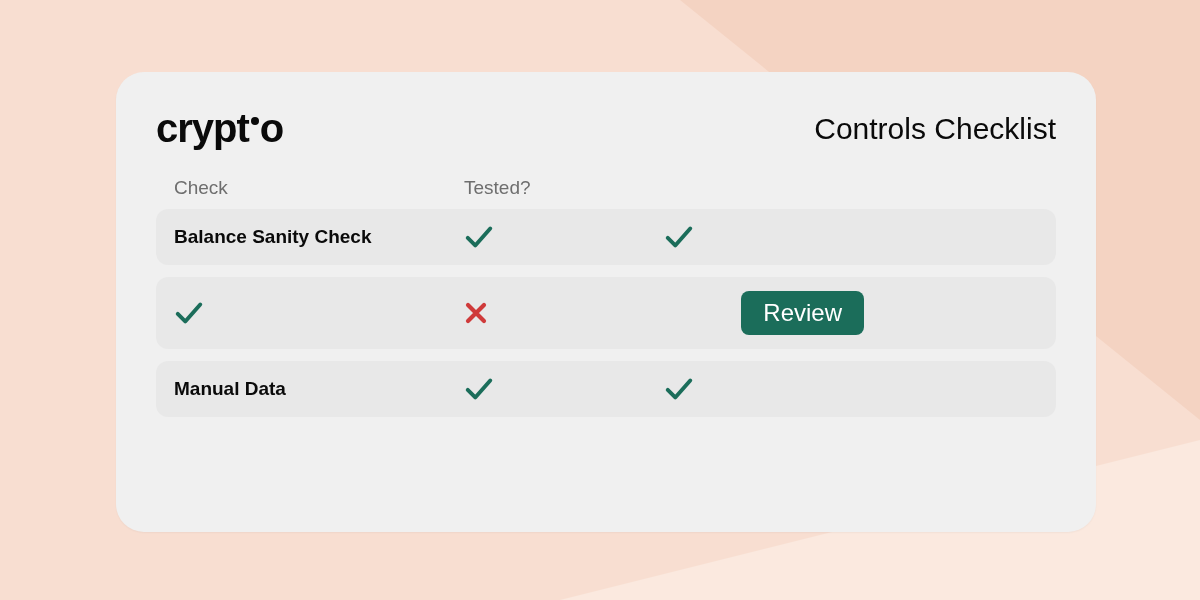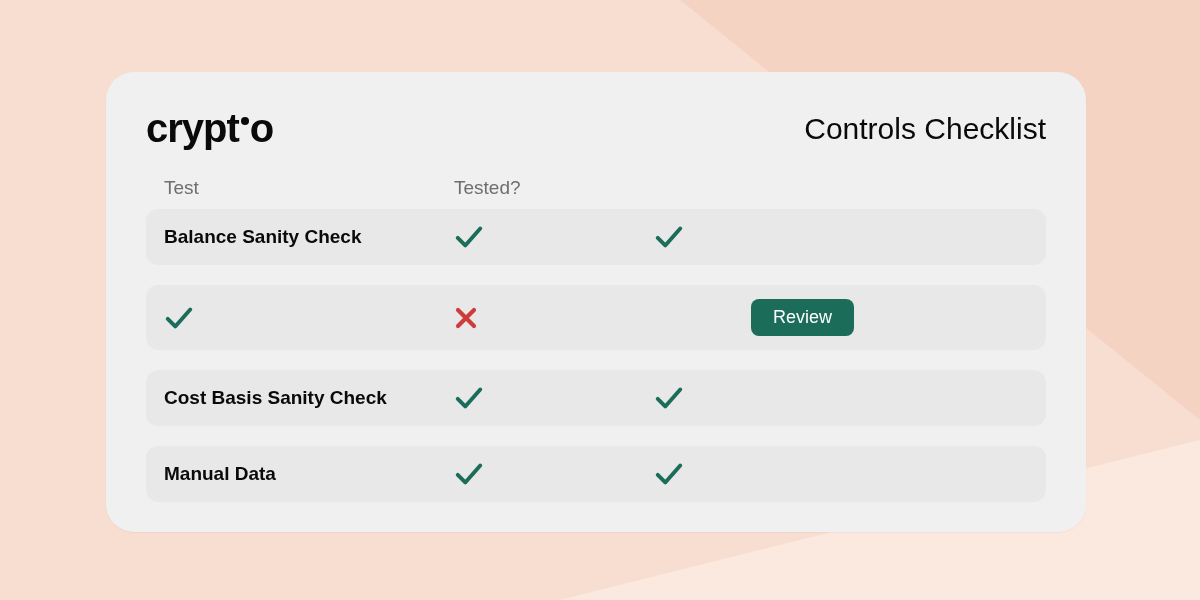--- a/index.html
+++ b/index.html
@@ -18,21 +18,21 @@
   }
   .bg-tri-bottom {
     position: absolute;
     bottom: 0; right: 0;
     width: 0; height: 0;
     border-left: 640px solid transparent;
     border-bottom: 160px solid #fbe9df;
   }
   .card {
     position: absolute;
-    left: 106px; top: 72px;
+    left: 116px; top: 72px;
     width: 980px; height: 460px;
     background: #f0f0f0;
     border-radius: 28px;
     padding: 34px 40px 30px 40px;
     box-shadow: 0 1px 2px rgba(0,0,0,0.04);
   }
   .card-header {
     display: flex;
     justify-content: space-between;
     align-items: center;
@@ -52,21 +52,21 @@
     font-weight: 400;
     color: #0a0a0a;
   }
   .col-headers {
     display: grid;
     grid-template-columns: 290px 200px 200px 1fr;
     padding: 0 18px 10px 18px;
     font-size: 19px;
     color: #6e6e6e;
   }
-  .rows { display: flex; flex-direction: column; gap: 20px; }
+  .rows { display: flex; flex-direction: column; gap: 12px; }
   .row {
     display: grid;
     grid-template-columns: 290px 200px 200px 1fr;
     align-items: center;
     background: #e8e8e8;
     border-radius: 12px;
     padding: 14px 18px;
     min-height: 56px;
   }
   .test-name {
@@ -79,21 +79,21 @@
   .check-icon path { stroke: #1b6d5a; stroke-width: 4.2; fill: none; stroke-linecap: round; stroke-linejoin: round; }
   .cross-icon { width: 24px; height: 24px; }
   .cross-icon path { stroke: #cf3a3a; stroke-width: 4.2; fill: none; stroke-linecap: round; }
   .action-cell { display: flex; justify-content: flex-end; }
   .review-btn {
     background: #1b6d5a;
     color: #ffffff;
     border: none;
     border-radius: 8px;
     padding: 8px 22px;
-    font-size: 18px;
+    font-size: 24px;
     font-weight: 500;
     cursor: pointer;
   }
 </style>
 </head>
 <body>
 
 <div class="bg-tri-top"></div>
 <div class="bg-tri-bottom"></div>
 
@@ -102,21 +102,21 @@
   <div class="card-header">
     <div class="logo">
       <span>crypt</span>
         <span style="display:inline-block;width:8px;height:8px;border-radius:50%;background:#0a0a0a;margin:0 1px 16px 2px;"></span>
         <span>o</span>
     </div>
     <div class="title">Controls Checklist</div>
   </div>
 
   <div class="col-headers">
-    <div>Test</div>
+    <div>Check</div>
     <div>Tested?</div>
     <div></div>
   </div>
 
   <div class="rows">
 
     <div class="row">
       <div class="test-name">Balance Sanity Check</div>
       <div class="icon-cell">
         <svg class="check-icon" viewBox="0 0 32 26">
@@ -140,34 +140,20 @@
       <div class="icon-cell">
         <svg class="cross-icon" viewBox="0 0 24 24">
             <path d="M4 4 L20 20 M20 4 L4 20"></path>
           </svg>
       </div>
       <div class="action-cell">
         <button class="review-btn">Review</button>
       </div>
     </div>
 
-    <div class="row">
-      <div class="test-name">Cost Basis Sanity Check</div>
-      <div class="icon-cell">
-        <svg class="check-icon" viewBox="0 0 32 26">
-            <path d="M4 14 L12 22 L28 4"></path>
-          </svg>
-      </div>
-      <div class="icon-cell">
-        <svg class="check-icon" viewBox="0 0 32 26">
-            <path d="M4 14 L12 22 L28 4"></path>
-          </svg>
-      </div>
-      <div class="action-cell"></div>
-    </div>
 
     <div class="row">
       <div class="test-name">Manual Data</div>
       <div class="icon-cell">
         <svg class="check-icon" viewBox="0 0 32 26">
             <path d="M4 14 L12 22 L28 4"></path>
           </svg>
       </div>
       <div class="icon-cell">
         <svg class="check-icon" viewBox="0 0 32 26">

